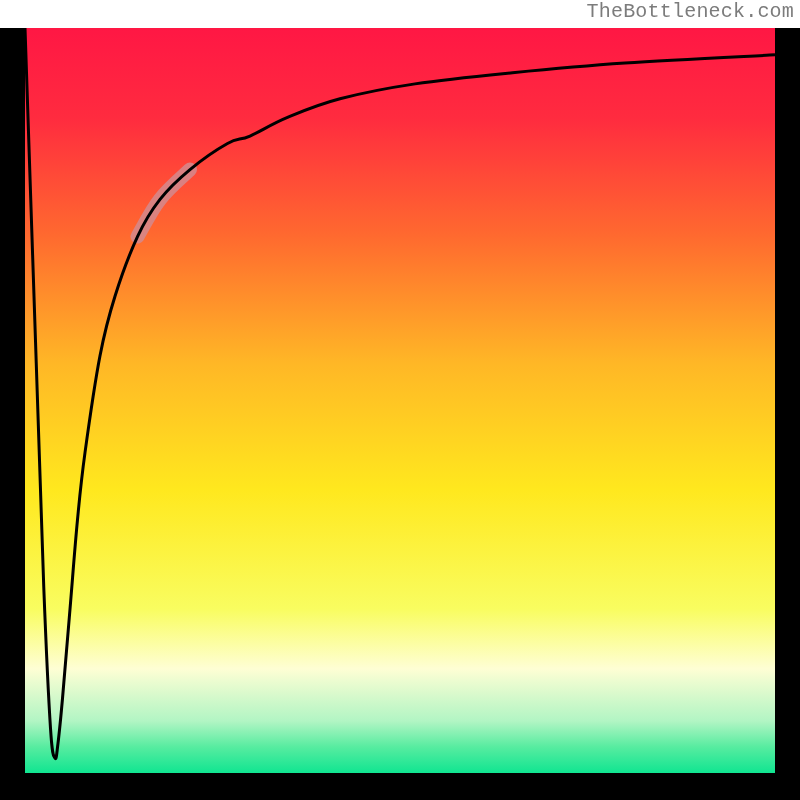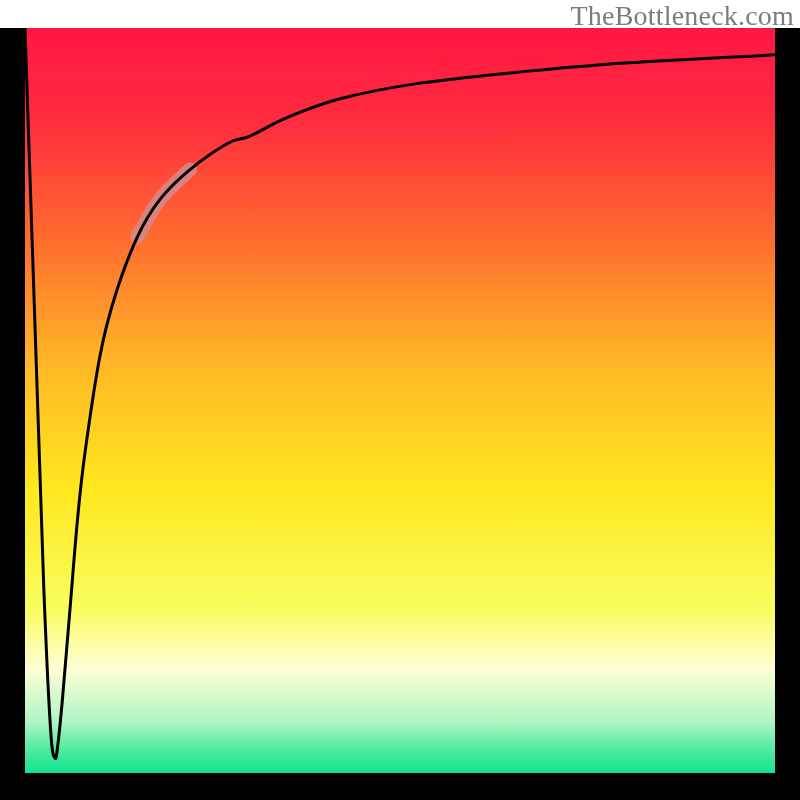--- a/index.html
+++ b/index.html
@@ -2,22 +2,22 @@
 <html><head>
 <meta charset="utf-8">
 <style>
   * { margin: 0; padding: 0; box-sizing: border-box; }
   html, body { width: 800px; height: 800px; overflow: hidden; background: #fff; }
   .container { position: relative; width: 800px; height: 800px; }
   .watermark {
     position: absolute;
     top: 0;
     right: 6px;
-    font-family: Liberation Serif, serif;
-    font-size: 28px;
+    font-family: Liberation Mono, monospace;
+    font-size: 20px;
     color: #7c7c7c;
     letter-spacing: 0.2px;
     z-index: 10;
   }
   svg { display: block; }
 </style>
 </head>
 <body>
 
 <div class="container">

